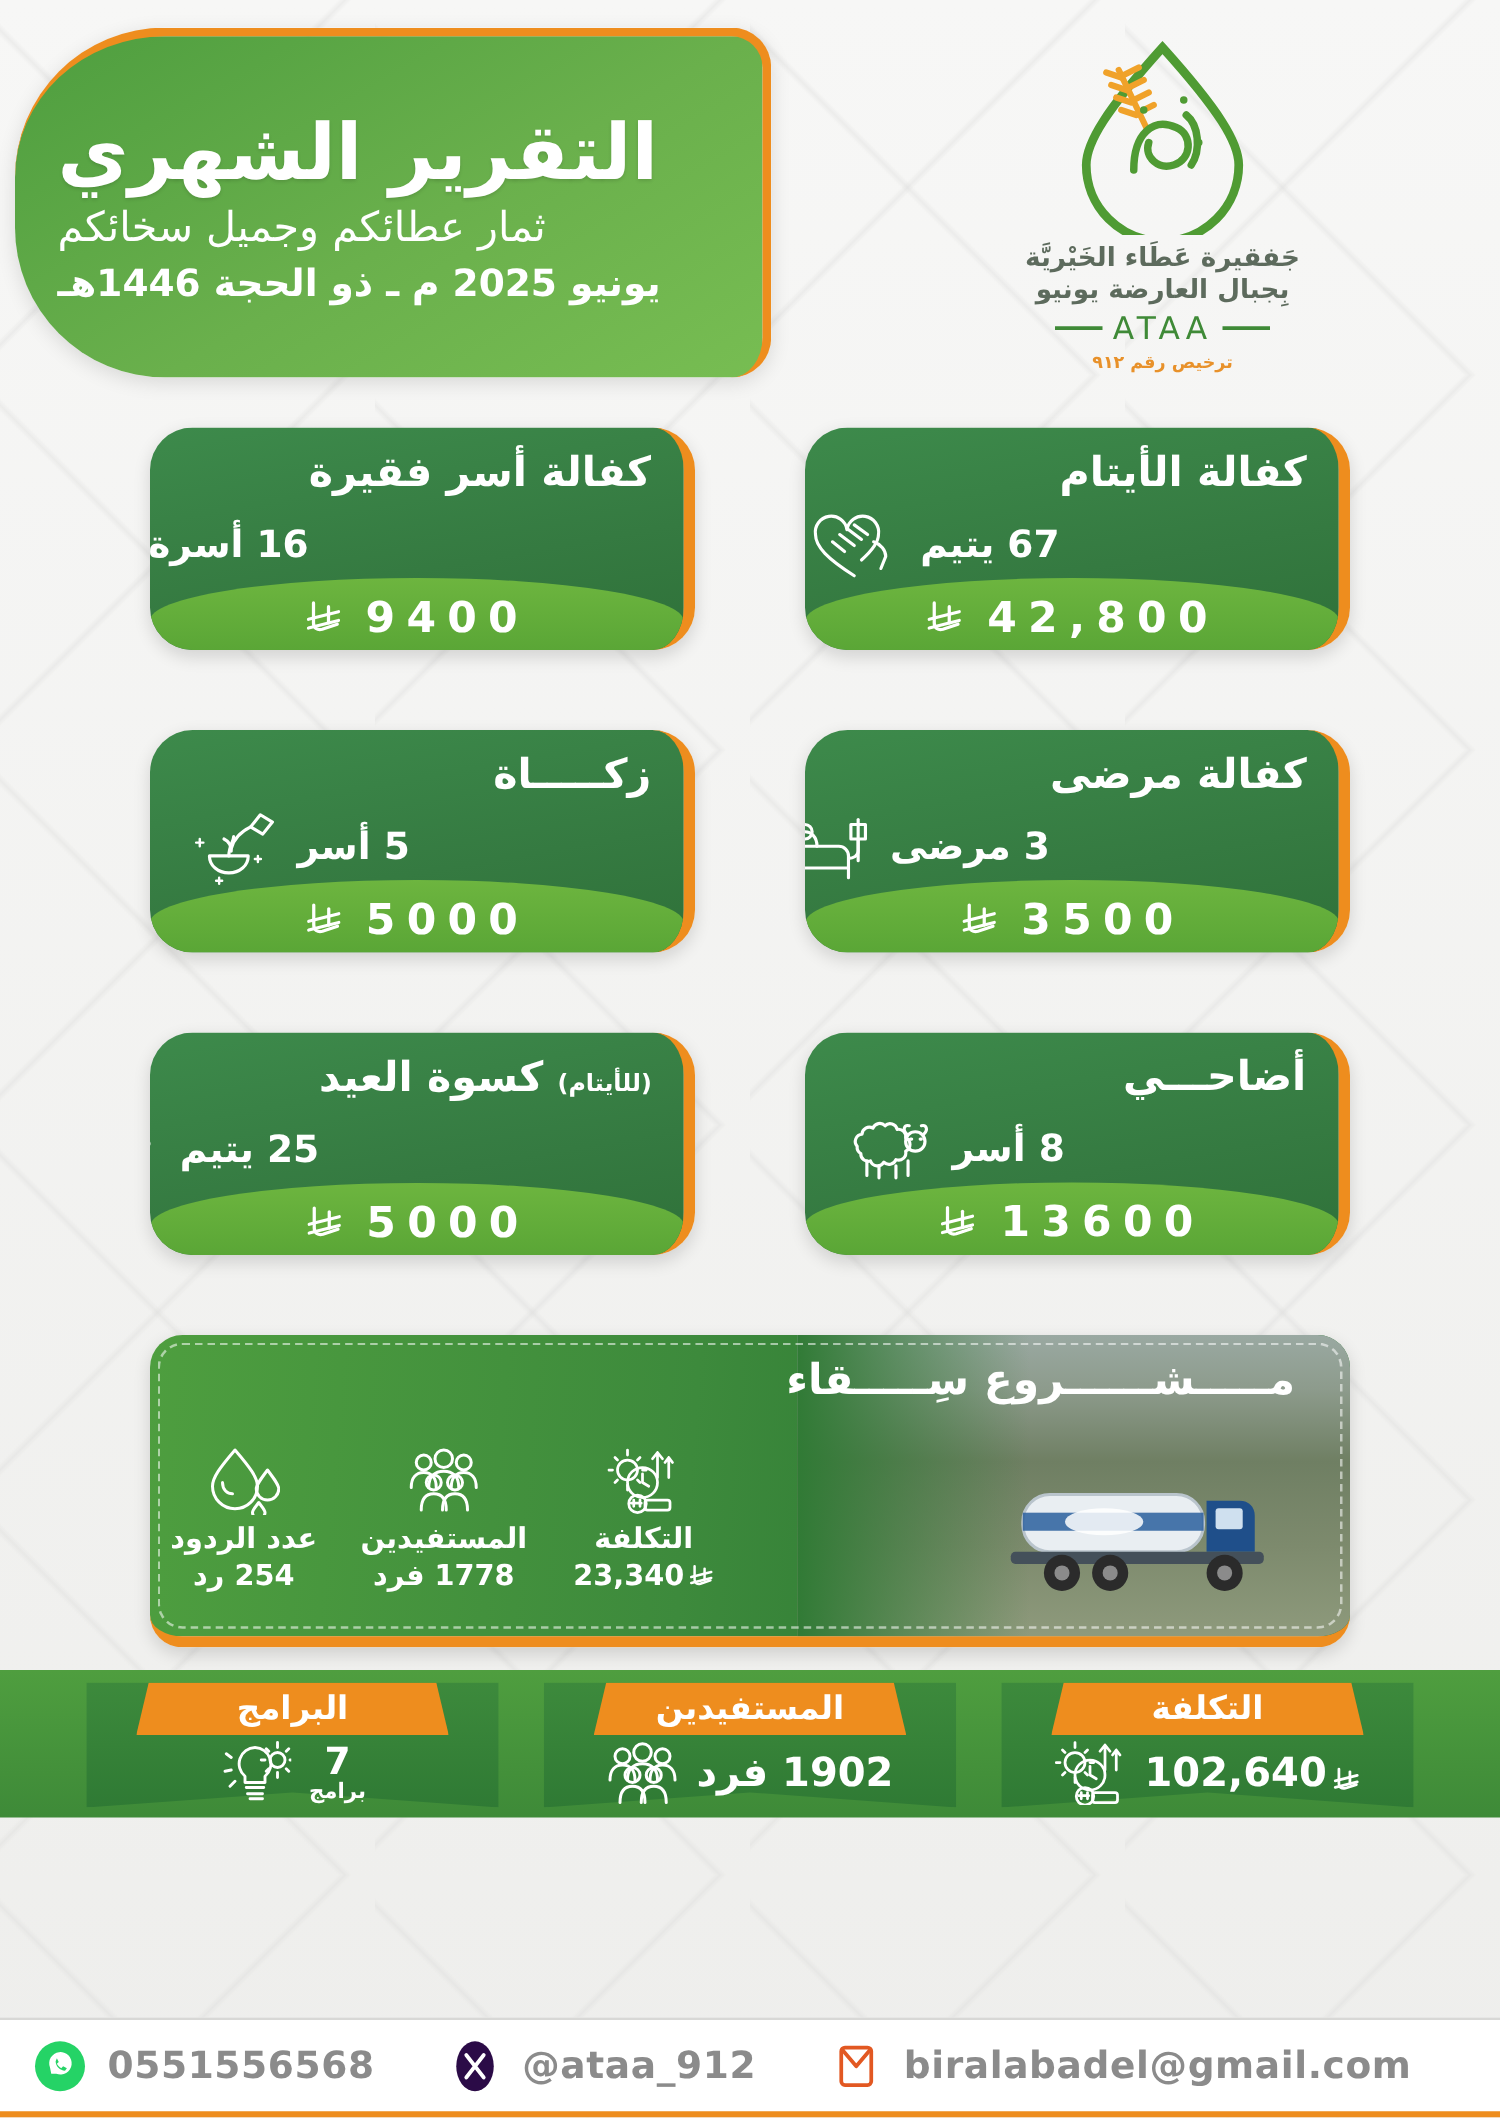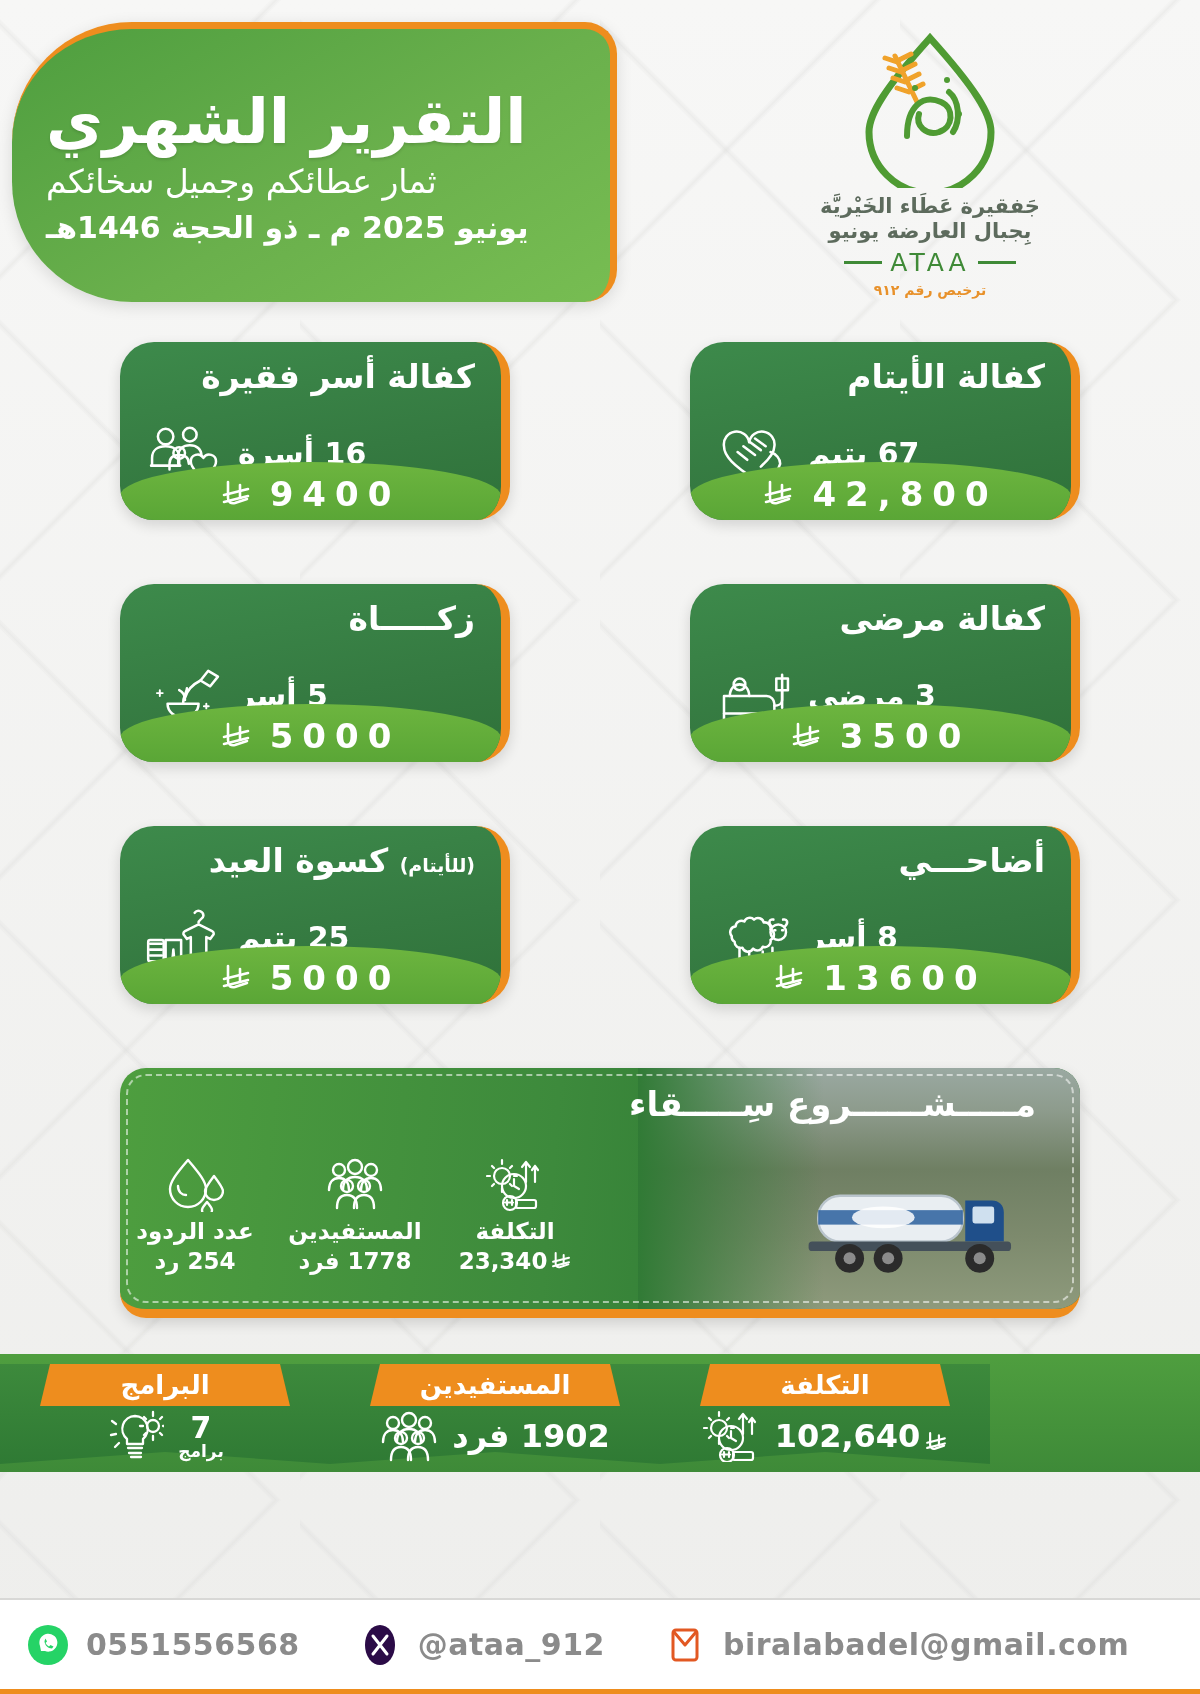--- a/index.html
+++ b/index.html
@@ -66,28 +66,28 @@
   .title-sub { color:#fff; font-size:33px; font-weight:normal; line-height:1.2; }
   .title-date { color:#fff; font-size:30px; font-weight:600; line-height:1.3; }
 
   
   .cards { position:relative; padding:0 120px; }
   .row { display:flex; justify-content:space-between; margin-bottom:64px; }
   .row.r1 { margin-top:22px; }
 
   .card {
     position:relative;
-    width:390px; min-height:178px;
+    width:436px; min-height:178px;
     background:linear-gradient(170deg,#3d8a4b 0%,#357a41 60%,#2f7139 100%);
     border-radius:34px;
     border-right:9px solid #ee8d1e;
     box-shadow:0 5px 14px rgba(0,0,0,.14);
     overflow:hidden;
     padding:16px 26px 16px 26px;
-    display:flex; flex-direction:column;
+    display:flex; flex-direction:row;
   }
 
   .card-title {
     color:#fff; font-size:33px; font-weight:bold; text-align:right;
     line-height:1.15; letter-spacing:-.5px; white-space:nowrap;
   }
   .card-title .small { font-size:19px; font-weight:bold; }
   .card-mid {
     display:flex; align-items:center; justify-content:flex-start;
     gap:14px; margin-top:8px; flex:1;
@@ -151,24 +151,24 @@
   .wstat-label { font-size:23px; font-weight:bold; margin-top:6px; }
   .wstat-value {
     font-size:23px; font-weight:600; margin-top:4px;
     display:flex; align-items:center; justify-content:center; gap:4px;
     direction:rtl;
   }
   .wstat-value .riyal { width:20px; height:22px; }
 
   
   .summary {
-    position:relative; margin-top:36px; height:118px;
+    position:relative; margin-top:18px; height:118px;
     background:linear-gradient(180deg,#4f9e3f 0%,#3e8a38 100%);
     display:flex; flex-direction:row-reverse; align-items:flex-start;
-    justify-content:flex-start; padding-top:10px;
+    justify-content:center; gap:36px; padding-top:10px;
   }
   .sbox { position:relative; width:330px; height:100px; }
   .sbox-body {
     position:absolute; inset:0;
     background:linear-gradient(180deg,#3d8a3c 0%,#2f7a34 100%);
     clip-path: polygon(0 0, 100% 0, 100% 100%, 50% 88%, 0 100%);
     box-shadow:0 3px 8px rgba(0,0,0,.18);
   }
   .sbox-tab {
     position:absolute; top:0; left:50%; transform:translateX(-50%);
@@ -187,21 +187,21 @@
   .sbox-num {
     color:#fff; font-size:32px; font-weight:600;
     display:flex; align-items:center; gap:5px; direction:rtl;
   }
   .sbox-num .riyal{ width:22px; height:24px; }
   .sbox-num.stacked { flex-direction:column; gap:0; font-size:30px; line-height:1; }
   .sbox-num.stacked .unit { font-size:17px; font-weight:600; }
 
   
   .footer {
-    position:absolute; left:0; right:0; bottom:0; height:96px;
+    position:absolute; left:0; right:0; bottom:0; height:80px;
     background:#fff;
     border-top:2px solid #d8d8d6;
     border-bottom:5px solid #ee8d1e;
     display:flex; flex-direction:row-reverse; align-items:center;
     justify-content:flex-start; gap:58px; padding:0 26px;
   }
   .contact { display:flex; flex-direction:row-reverse; align-items:center; gap:16px; }
   .contact .ic { width:44px; height:44px; flex:0 0 auto; }
   .contact .ic svg { width:100%; height:100%; }
   .contact .txt {

